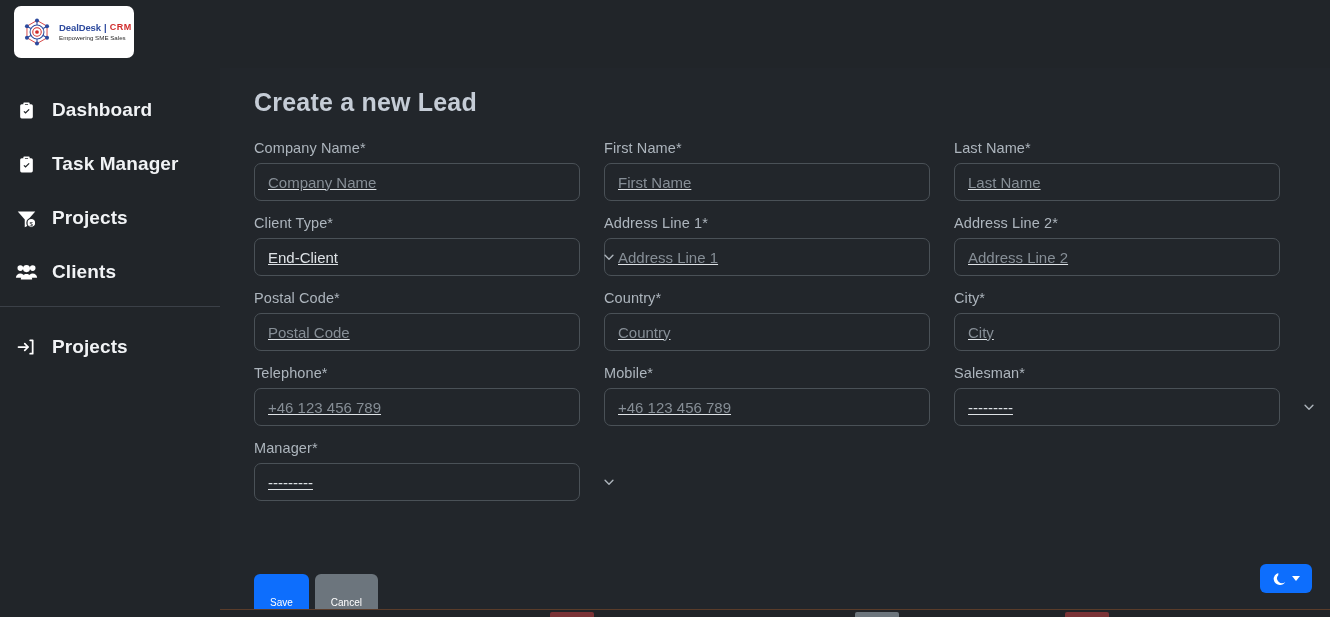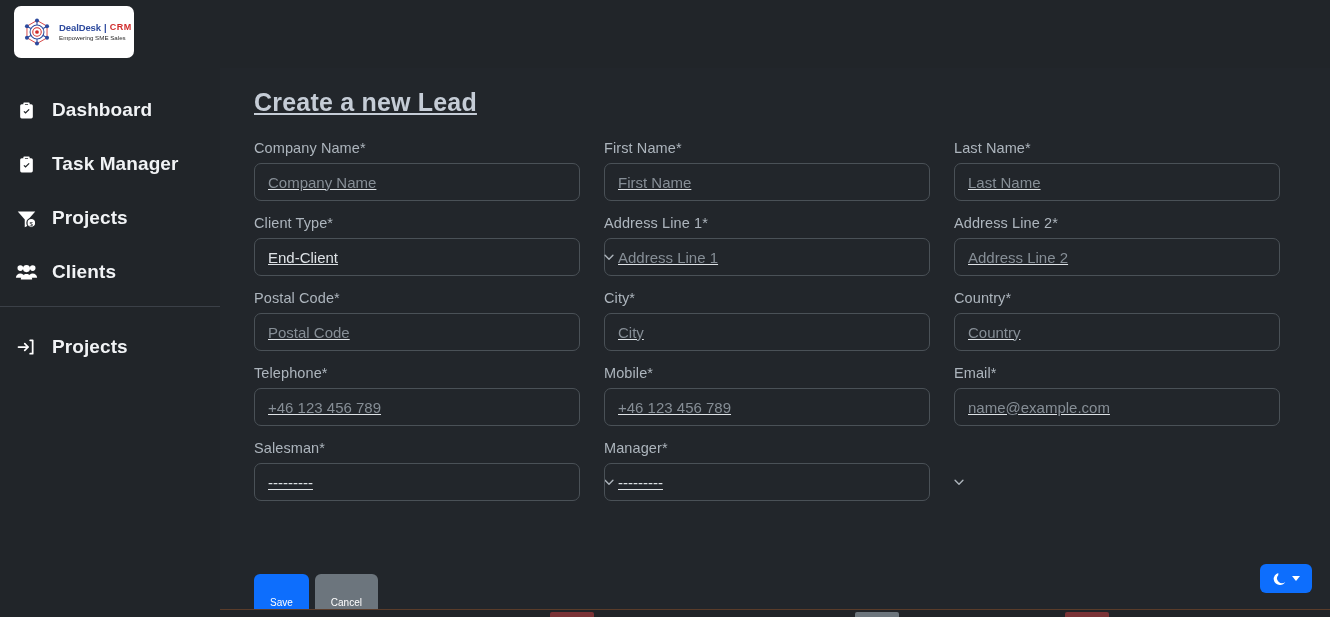--- a/index.html
+++ b/index.html
@@ -137,21 +137,20 @@
   }
 
   .page-title {
     position: absolute;
     left: 34px;
     top: 20px;
     font-size: 25px;
     font-weight: bold;
     color: #c5ccd6;
     letter-spacing: 0.2px;
-    text-decoration: underline;
   }
 
   .form-grid {
     position: absolute;
     left: 34px;
     top: 72px;
     width: 1045px;
     display: grid;
     grid-template-columns: 350px 350px 350px;
     column-gap: 0px;
@@ -416,39 +415,35 @@
       <div class="field">
         <label class="field-label">Address Line 2*</label>
         <input class="input" placeholder="Address Line 2" style="">
       </div>
 
       <div class="field">
         <label class="field-label">Postal Code*</label>
         <input class="input" placeholder="Postal Code" style="">
       </div>
       <div class="field">
+        <label class="field-label">Country*</label>
+        <input class="input" placeholder="Country" style="">
+      </div>
+      <div class="field">
         <label class="field-label">City*</label>
         <input class="input" placeholder="City" style="">
       </div>
-      <div class="field">
-        <label class="field-label">Country*</label>
-        <input class="input" placeholder="Country" style="">
-      </div>
 
       <div class="field">
         <label class="field-label">Telephone*</label>
         <input class="input" placeholder="+46 123 456 789" style="">
       </div>
       <div class="field">
         <label class="field-label">Mobile*</label>
         <input class="input" placeholder="+46 123 456 789" style="">
-      </div>
-      <div class="field">
-        <label class="field-label">Email*</label>
-        <input class="input" placeholder="name@example.com" style="">
       </div>
 
       <div class="field">
         <label class="field-label">Salesman*</label>
         <div class="select-wrap">
           <select class="select">
             <option>---------</option>
           </select>
           <span class="chev">
             <svg viewBox="0 0 16 16" width="14" height="14" fill="none" stroke="currentColor" stroke-width="1.6" stroke-linecap="round" stroke-linejoin="round">

